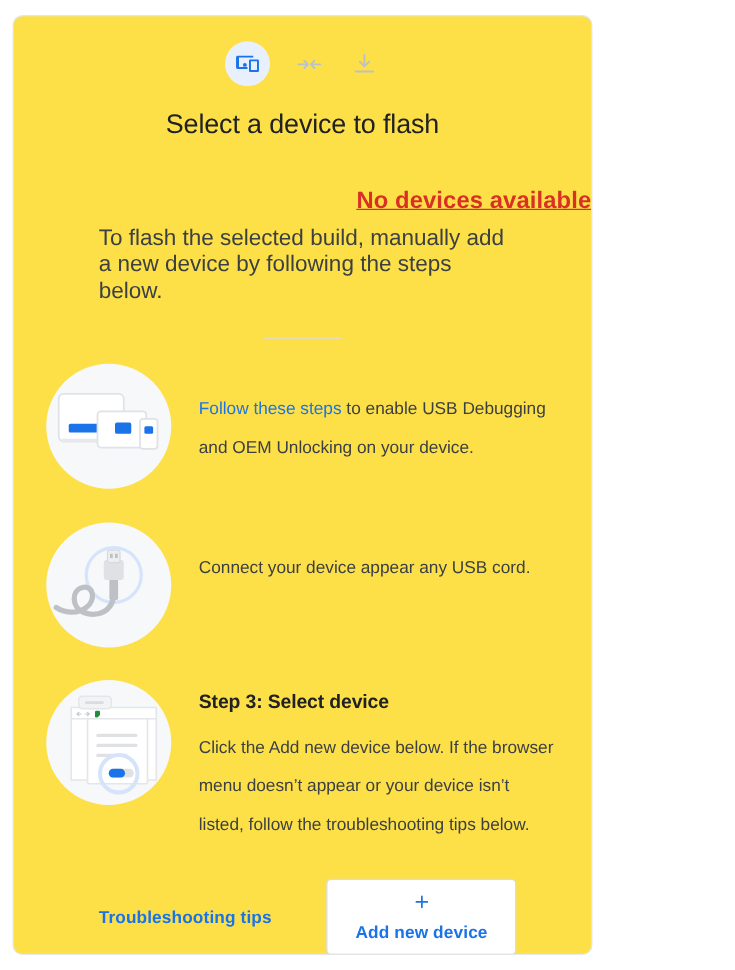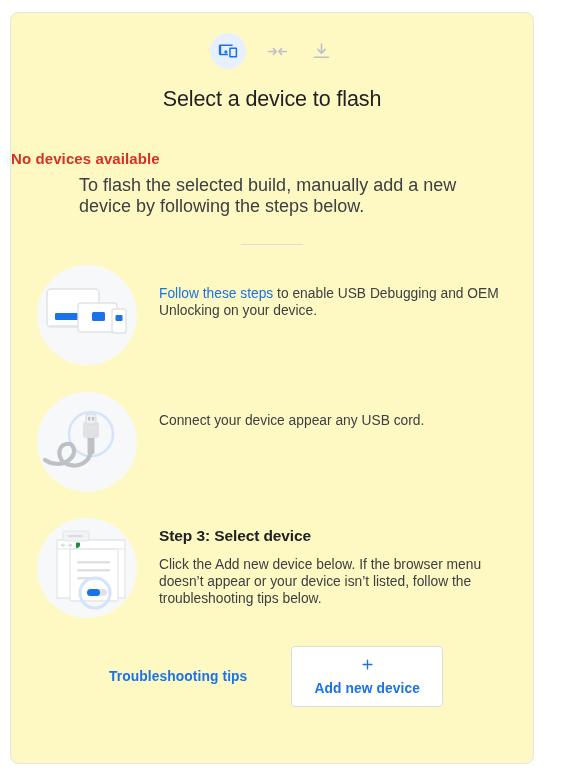--- a/index.html
+++ b/index.html
@@ -12,23 +12,23 @@
     height: 776px;
     font-family: "Liberation Sans", sans-serif;
     -webkit-font-smoothing: antialiased;
     overflow: hidden;
   }
 
   .card {
     position: absolute;
     left: 10px;
     top: 12px;
-    width: 524px;
+    width: 464px;
     height: 752px;
-    background: #fef9c3;
+    background: #fde047;
     border: 1px solid #e4e6e8;
     border-radius: 8px;
     box-sizing: border-box;
     overflow: hidden;
   }
 
   
   .icon-row {
     display: flex;
     align-items: center;
@@ -58,25 +58,26 @@
     text-align: center;
     font-size: 21.5px;
     color: #202124;
     font-weight: 400;
     margin-top: 18px;
     letter-spacing: -0.1px;
   }
 
   
   .status {
-    text-align: left;
-    font-size: 15px;
+    text-align: right;
+    font-size: 19px;
     font-weight: 700;
     margin-top: 38px;
     letter-spacing: 0.1px;
+    text-decoration: underline;
   }
   .subtitle {
     text-align: left;
     font-size: 18px;
     color: #3c4043;
     line-height: 21px;
     margin-top: 8px;
     padding: 0 68px;
   }
 
@@ -118,21 +119,21 @@
   }
   .step-title {
     font-size: 15.5px;
     font-weight: 700;
     color: #202124;
     letter-spacing: -0.1px;
   }
   .step-desc {
     font-size: 13.8px;
     color: #3c4043;
-    line-height: 17px;
+    line-height: 31px;
     margin-top: 11px;
   }
   .link {
     color: #1a73e8;
     cursor: pointer;
   }
 
   
   .footer {
     display: flex;

